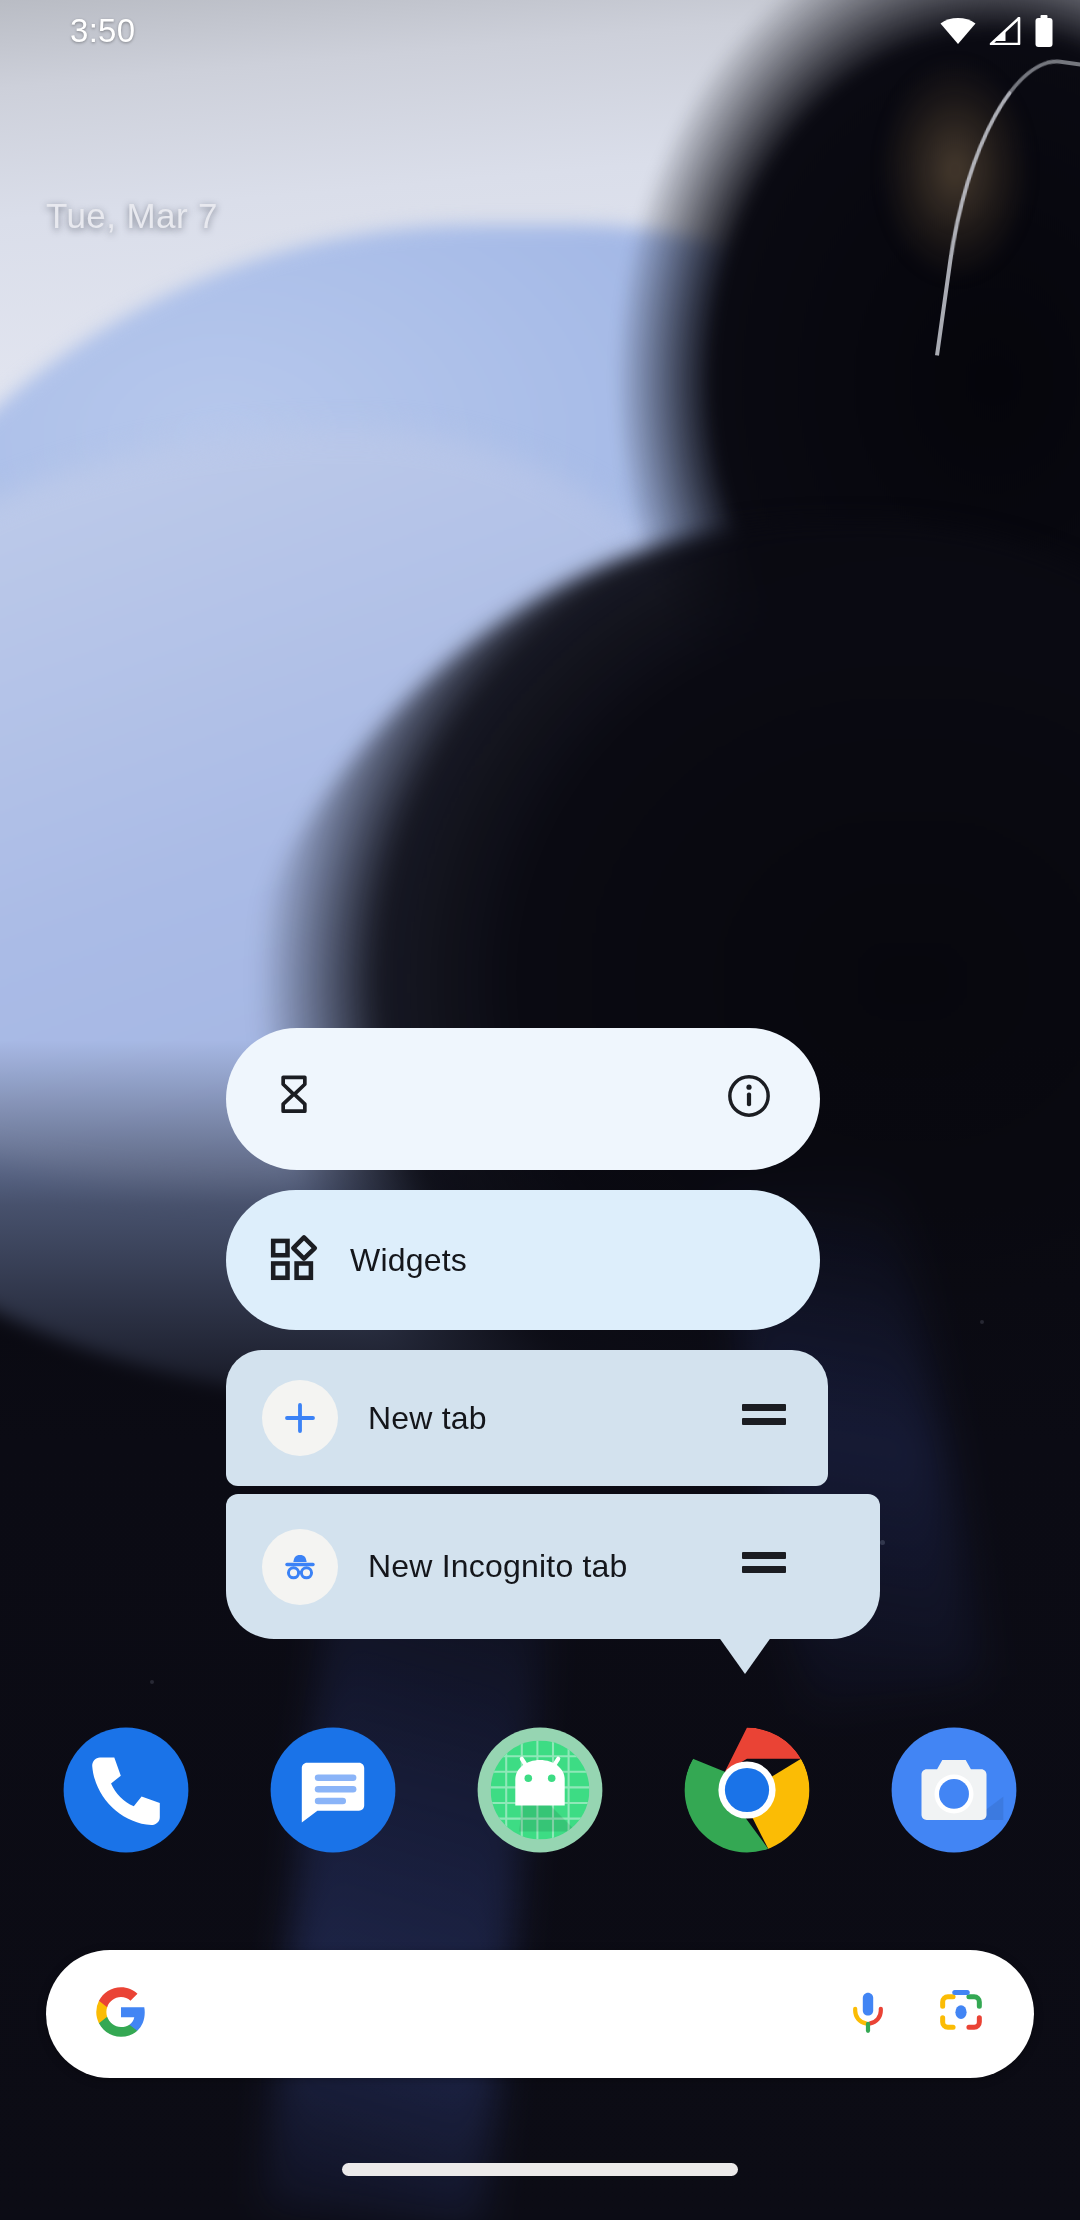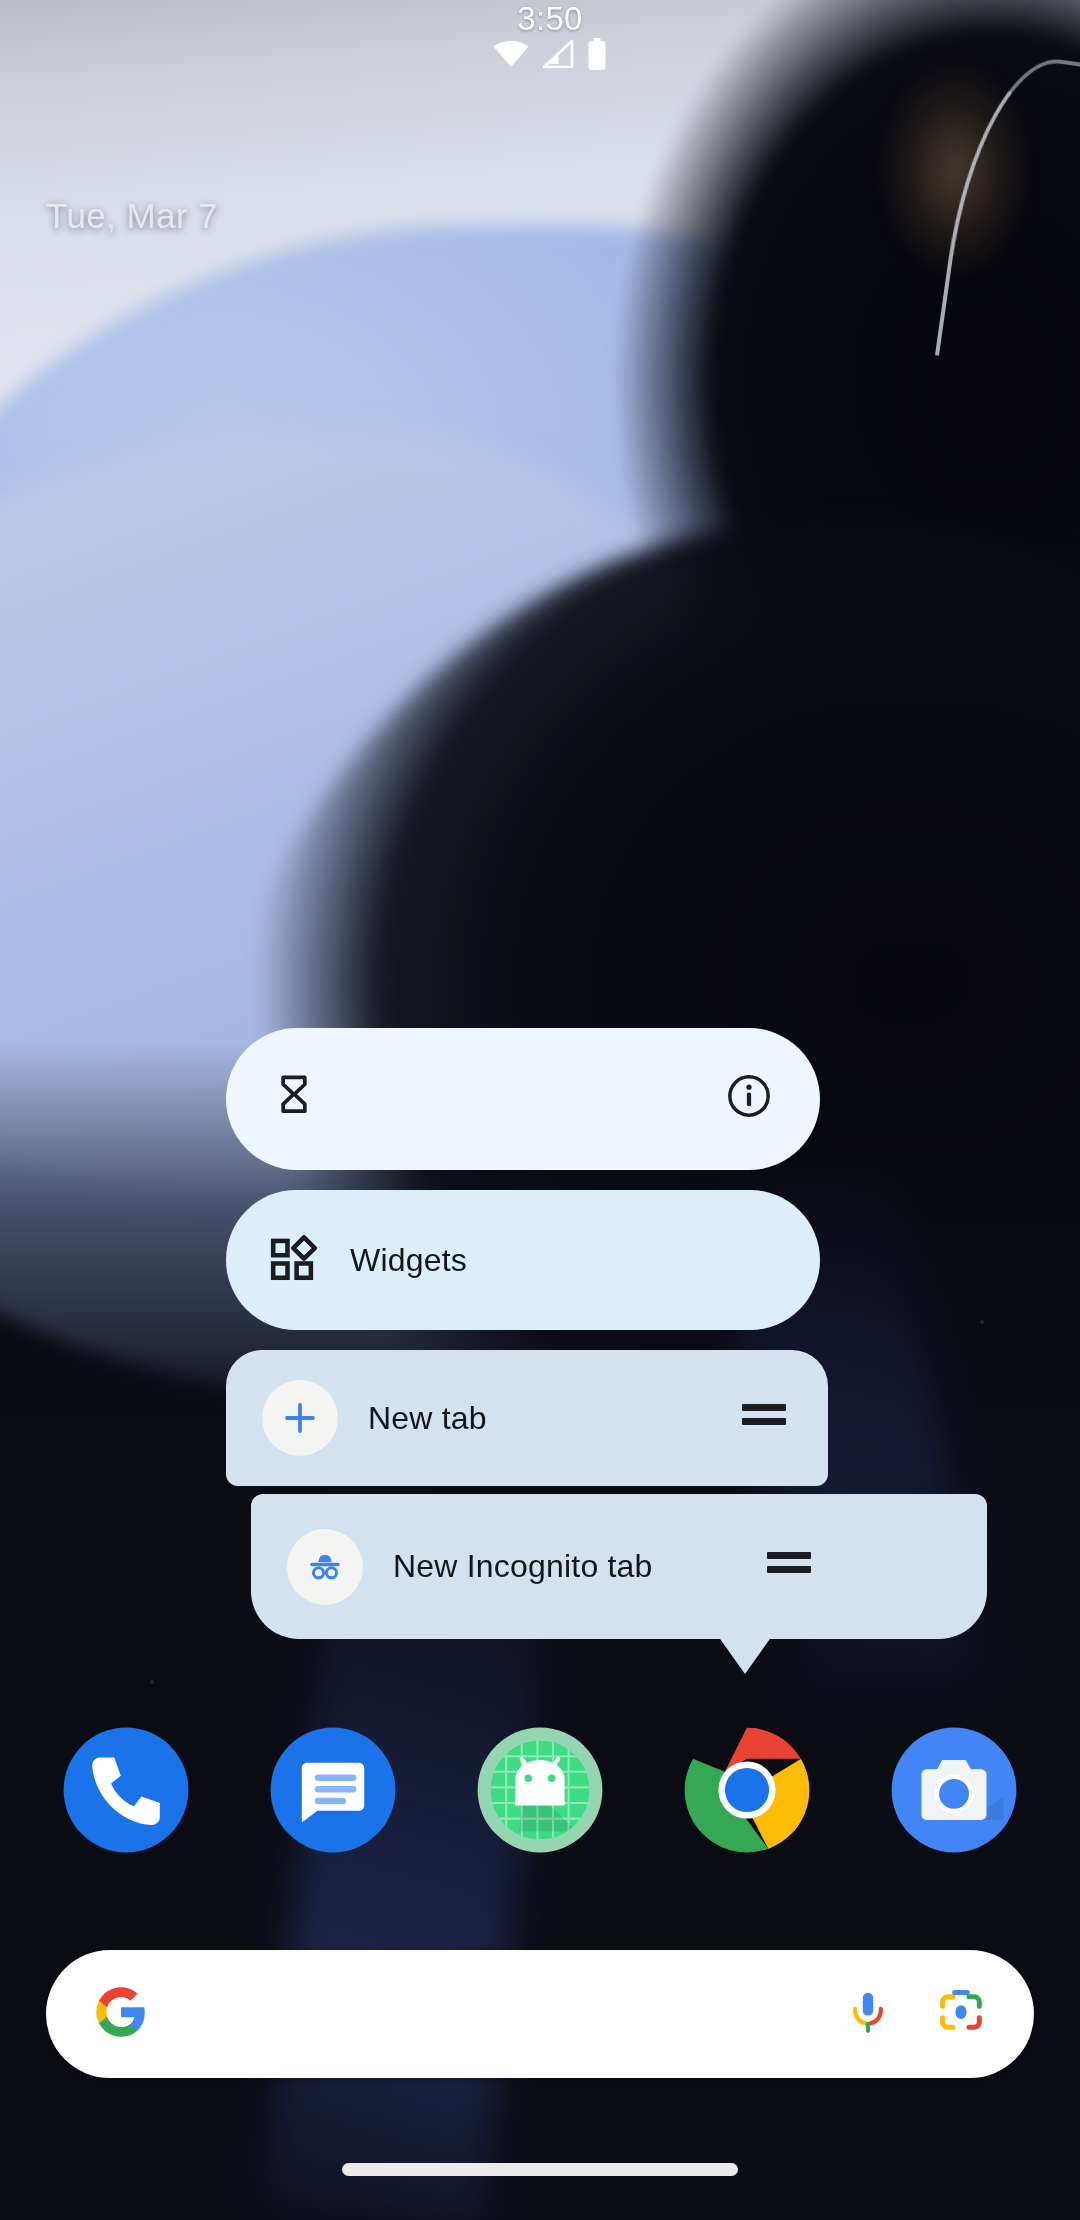--- a/index.html
+++ b/index.html
@@ -69,21 +69,21 @@
     position:absolute; left:760px; top:1180px; width:180px; height:520px;
     background:linear-gradient(200deg, rgba(55,75,160,0.0) 0%, rgba(60,80,170,0.22) 50%, rgba(45,60,140,0.05) 100%);
     filter:blur(20px); transform:rotate(-10deg);
   }
   .wp-speck { position:absolute; border-radius:50%; background:rgba(200,210,235,0.5); }
 
   
   #status-bar {
     position:absolute; left:0; top:0; width:1080px; height:62px;
     display:flex; align-items:center; justify-content:space-between;
-    padding:0 26px 0 46px; z-index:40;flex-direction:column;
+    padding:0 26px 0 70px; z-index:40;
   }
   #status-clock { color:#ffffff; font-size:33px; letter-spacing:0.3px;
     text-shadow:0 1px 3px rgba(0,0,0,0.35); }
   #status-icons { display:flex; align-items:center; gap:13px; }
   #status-icons svg { display:block; }
 
   
   #date-widget {
     position:absolute; left:46px; top:196px; z-index:30;
     color:#e8e9ef; font-size:35px; letter-spacing:0.4px;
@@ -104,22 +104,22 @@
   }
   #row-widgets {
     left:226px; top:1190px; width:594px; height:140px;
     background:#ddeefb; border-radius:70px; padding-left:42px;
   }
   #row-new-tab {
     left:226px; top:1350px; width:602px; height:136px;
     background:#d3e2ee; border-radius:36px 36px 12px 12px; padding-left:36px;
   }
   #row-new-incognito {
-    left:226px; top:1494px; width:736px; height:145px;
-    background:#d3e2ee; border-radius:12px 12px 48px 48px; padding-left:36px;margin-left:25px;
+    left:226px; top:1494px; width:654px; height:145px;
+    background:#d3e2ee; border-radius:12px 12px 48px 48px; padding-left:36px;
   }
   .pop-tail {
     position:absolute; left:718px; top:1636px;
     width:0; height:0;
     border-left:27px solid transparent;
     border-right:27px solid transparent;
     border-top:38px solid #d3e2ee;
   }
   .pop-icon-plain { width:52px; height:52px; flex:0 0 auto; }
   .pop-icon-circle {

